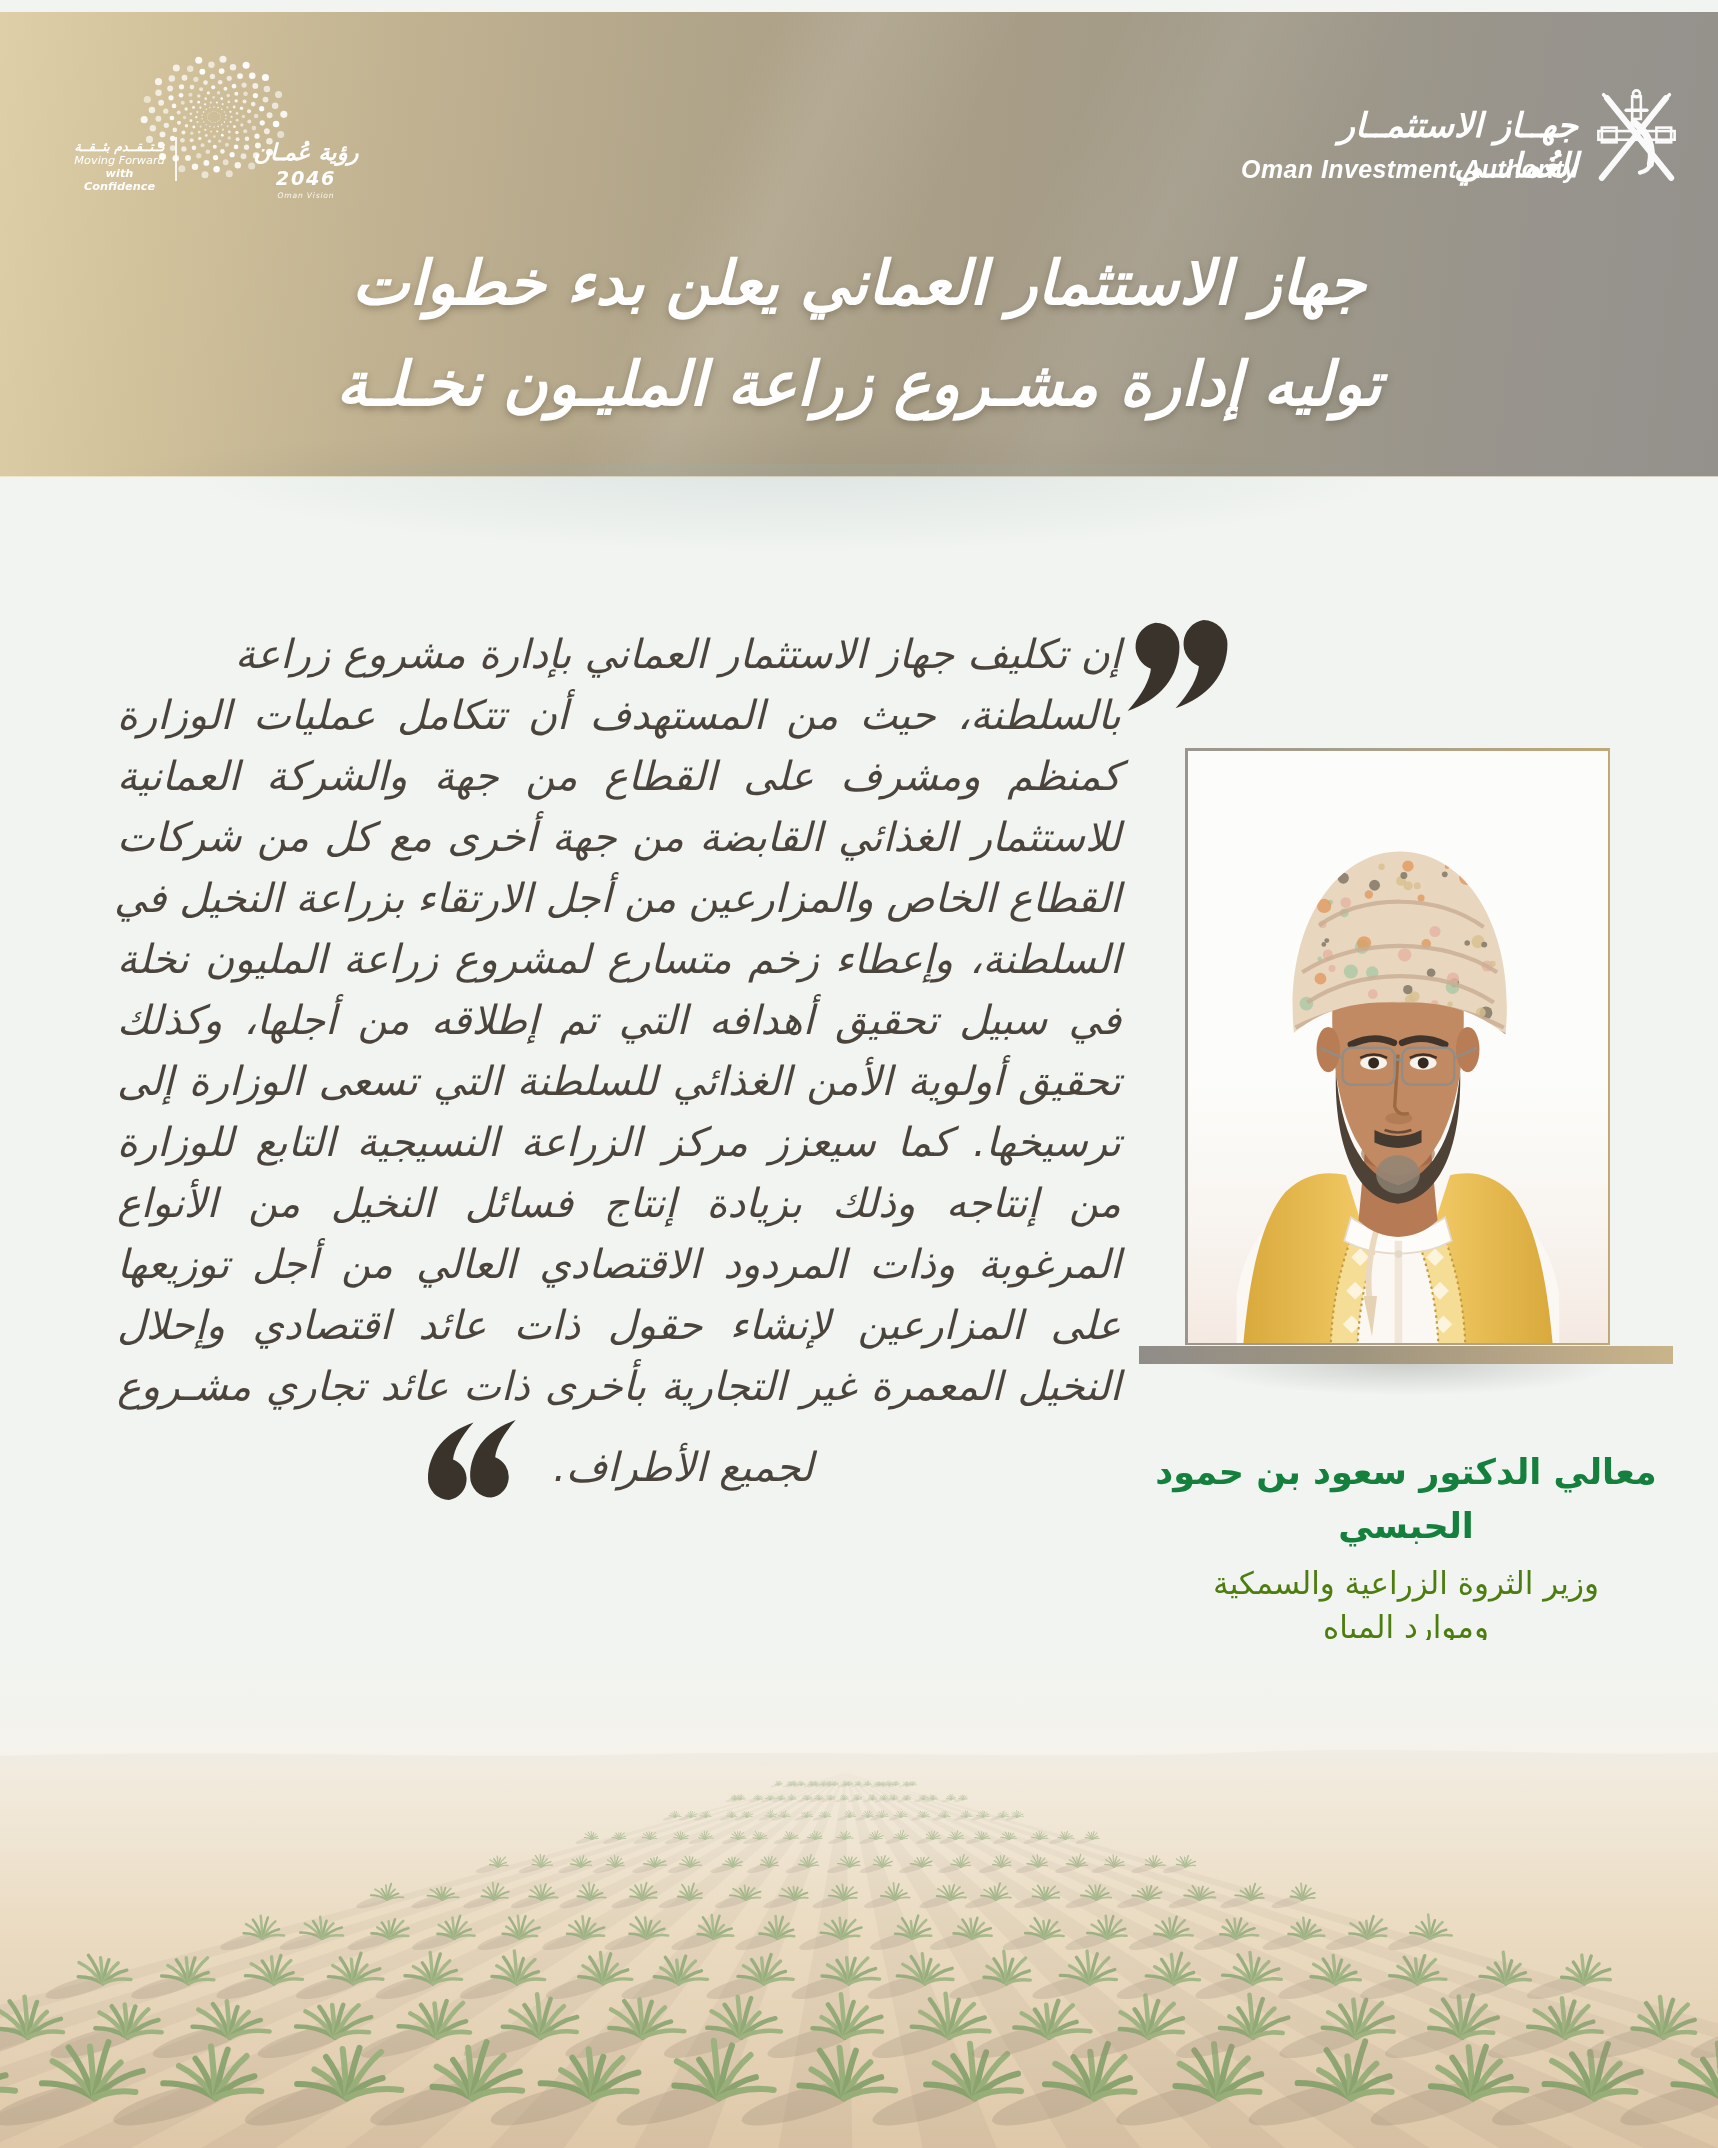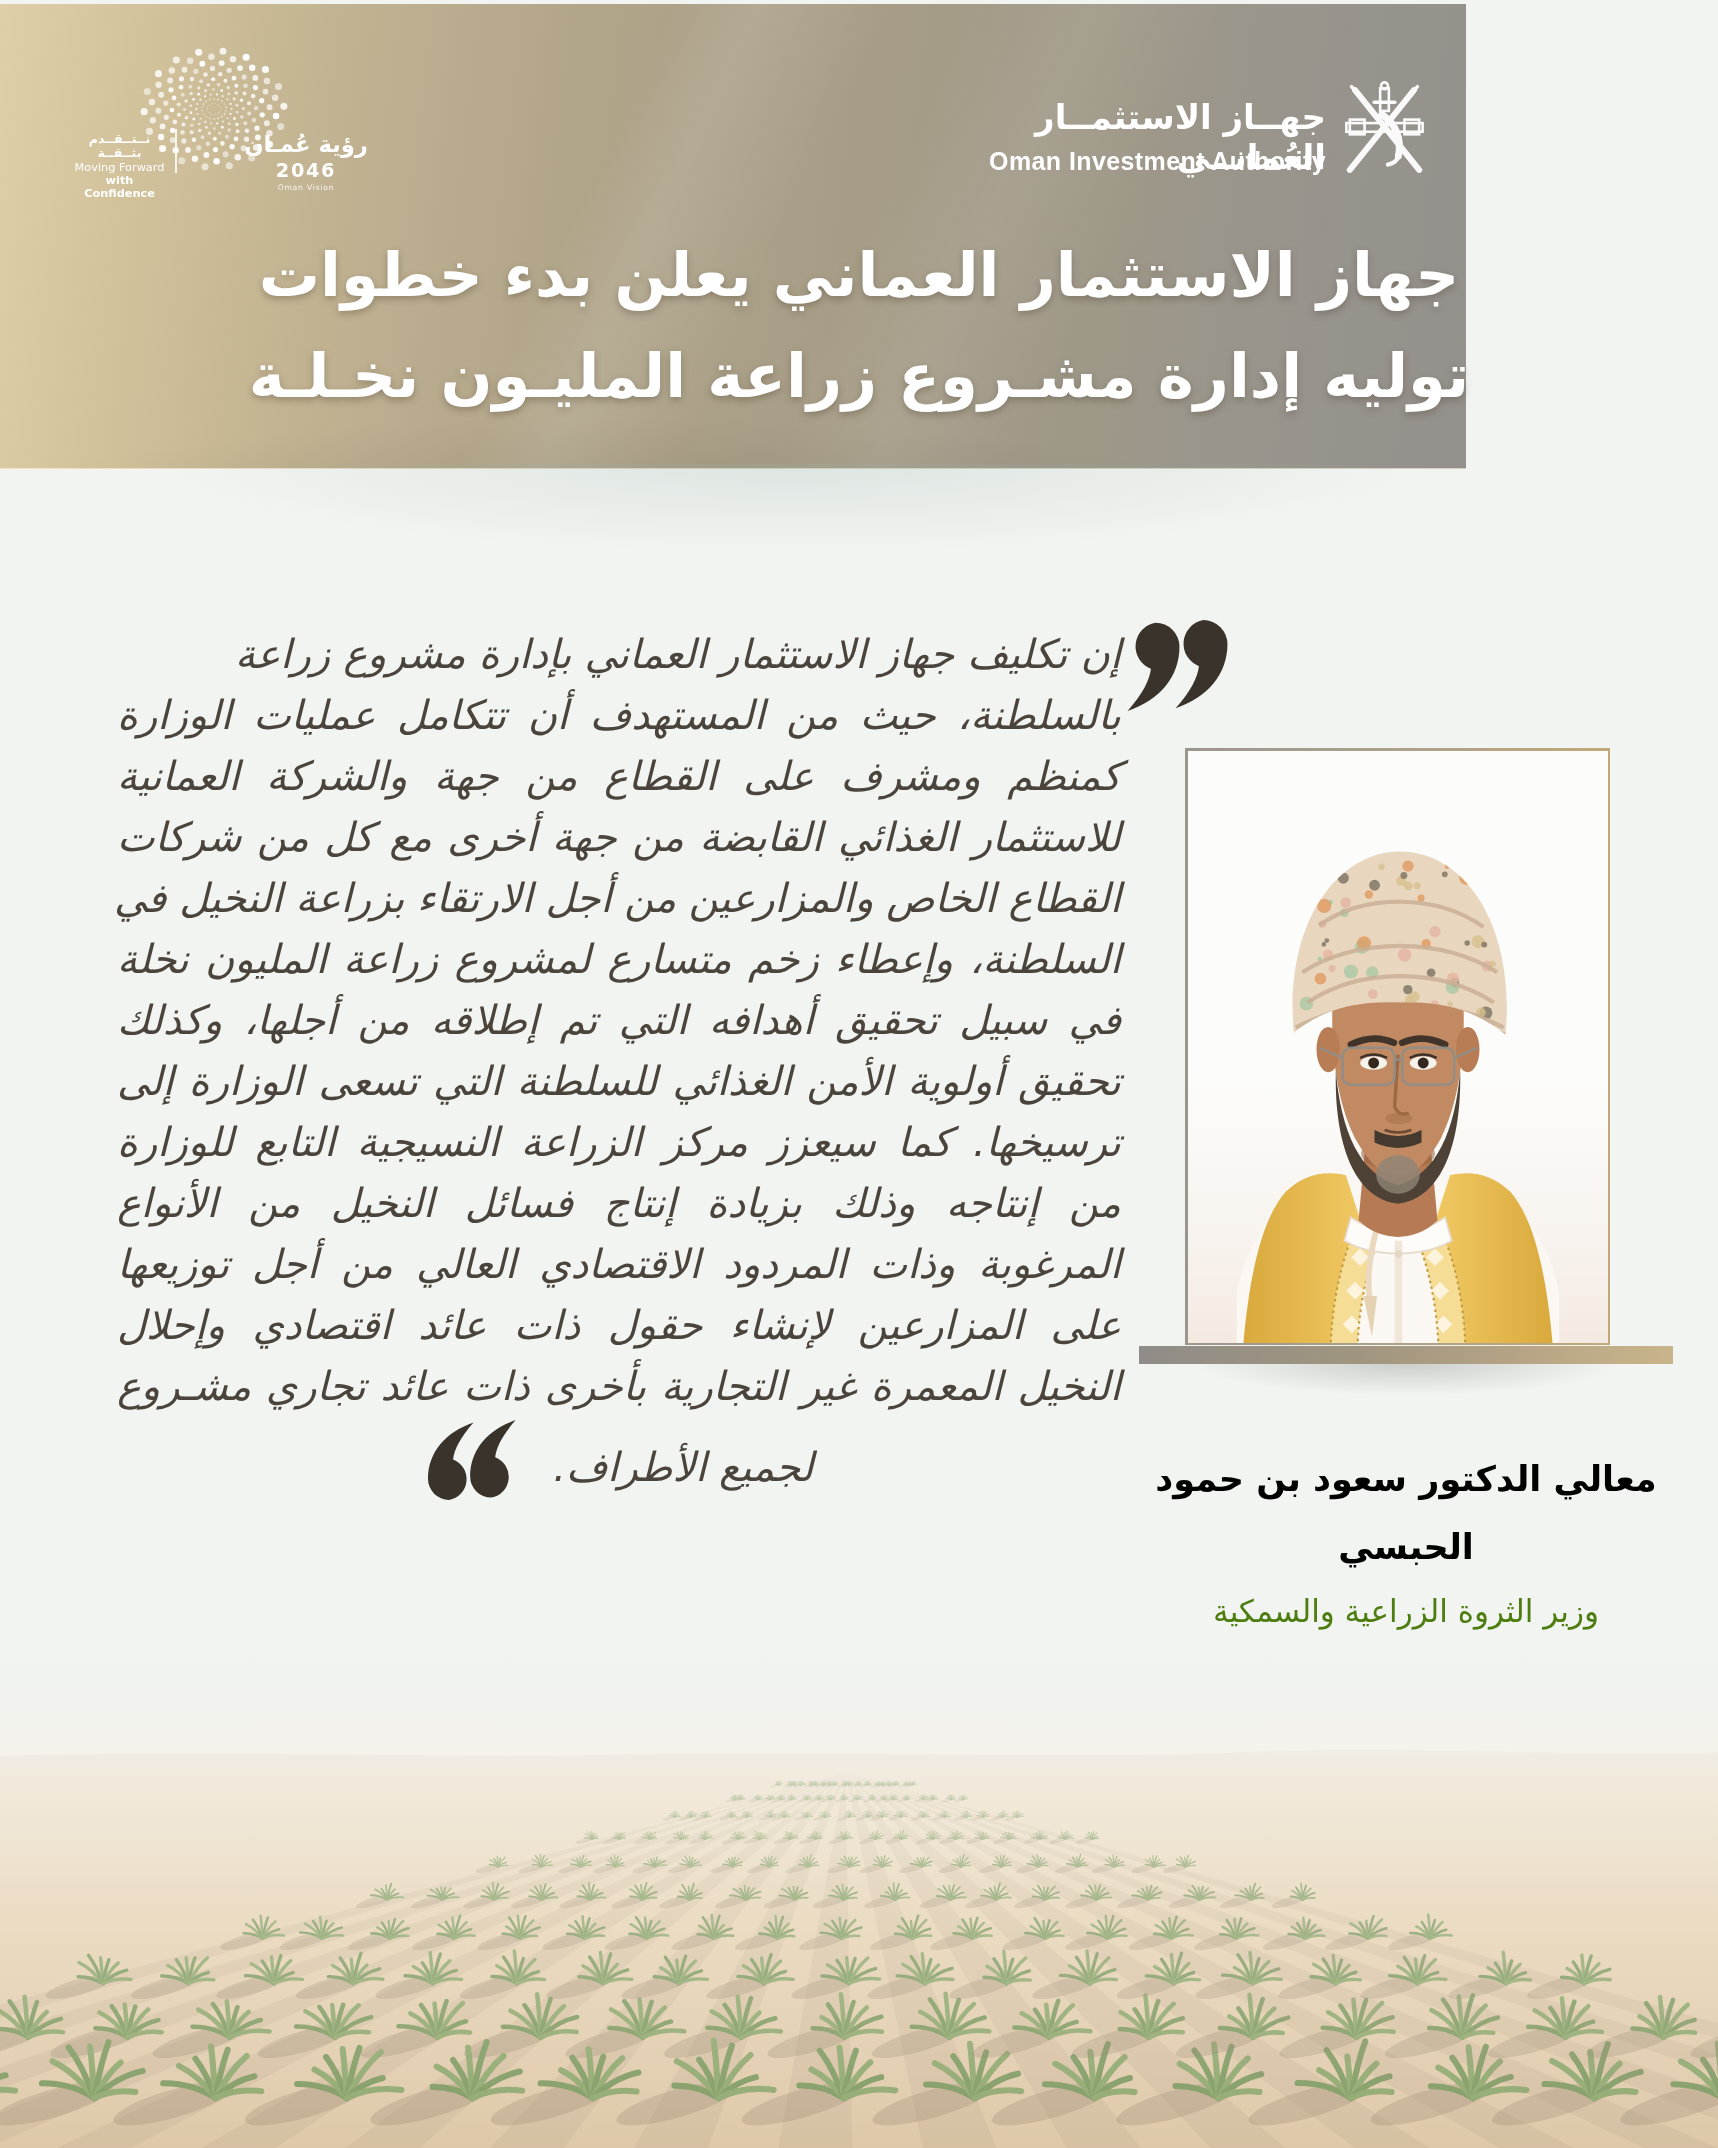--- a/index.html
+++ b/index.html
@@ -4,23 +4,24 @@
 <style>
   html,body{margin:0;padding:0;background:#e8e8e6;}
   #page{
     position:relative;width:1718px;height:2148px;overflow:hidden;
     background:#f1f4f1;
     font-family:"DejaVu Sans",sans-serif;
     -webkit-font-smoothing:antialiased;
   }
   
   #header{
-    position:absolute;left:0;top:4px;width:1466px;height:464px;
+    position:absolute;left:0;top:12px;width:1718px;height:464px;
     background:linear-gradient(97deg,#decfa9 0%,#d3c39c 9%,#c2b392 22%,#b0a489 40%,#a79d87 58%,#9e9889 75%,#97938d 90%,#94908b 100%);
     border-bottom:1.7px solid rgba(247,240,220,.65);
+    font-style:italic;
   }
   #header::before{content:"";position:absolute;inset:0;
     background:
       linear-gradient(115deg,transparent 40%,rgba(255,255,255,.10) 45%,transparent 53%,transparent 58%,rgba(255,255,255,.07) 65%,transparent 73%),
       radial-gradient(60% 126px at 42% 108%,rgba(80,74,58,.14),transparent 70%);
   }
   
   #vision-logo{position:absolute;left:71px;top:21px;width:302px;height:185px;color:#fff;}
   #vision-swirl{position:absolute;left:34px;top:0;width:218px;height:168px;}
   .v-tagline{position:absolute;left:0;top:107px;width:97px;text-align:center;line-height:1.15;}
@@ -70,21 +71,21 @@
   #shelf-bar{
     position:absolute;left:1139px;top:1346px;width:534px;height:17.6px;
     background:linear-gradient(90deg,#908c88 0%,#9f957f 40%,#b5a385 70%,#c9b48a 100%);
   }
   #shelf-shadow{
     position:absolute;left:1124px;top:1364px;width:564px;height:76px;
     background:radial-gradient(50% 55% at 50% 0%,rgba(120,120,115,.30),transparent 75%);
   }
   
   #caption{position:absolute;left:1124px;top:1445px;width:564px;text-align:center;direction:rtl;}
-  #caption .c-name{font-size:35px;font-weight:bold;color:#000000;line-height:68px;margin-bottom:8.4px;}
+  #caption .c-name{font-size:35px;font-weight:bold;color:#15803d;line-height:54px;margin-bottom:8.4px;}
   #caption .c-role{font-size:31px;color:#4d7c0f;line-height:44px;}
   
   #field{position:absolute;left:0;top:1640px;width:1718px;height:508px;}
 </style>
 </head>
 <body>
 
 <div id="page">
 
   <div id="header">

